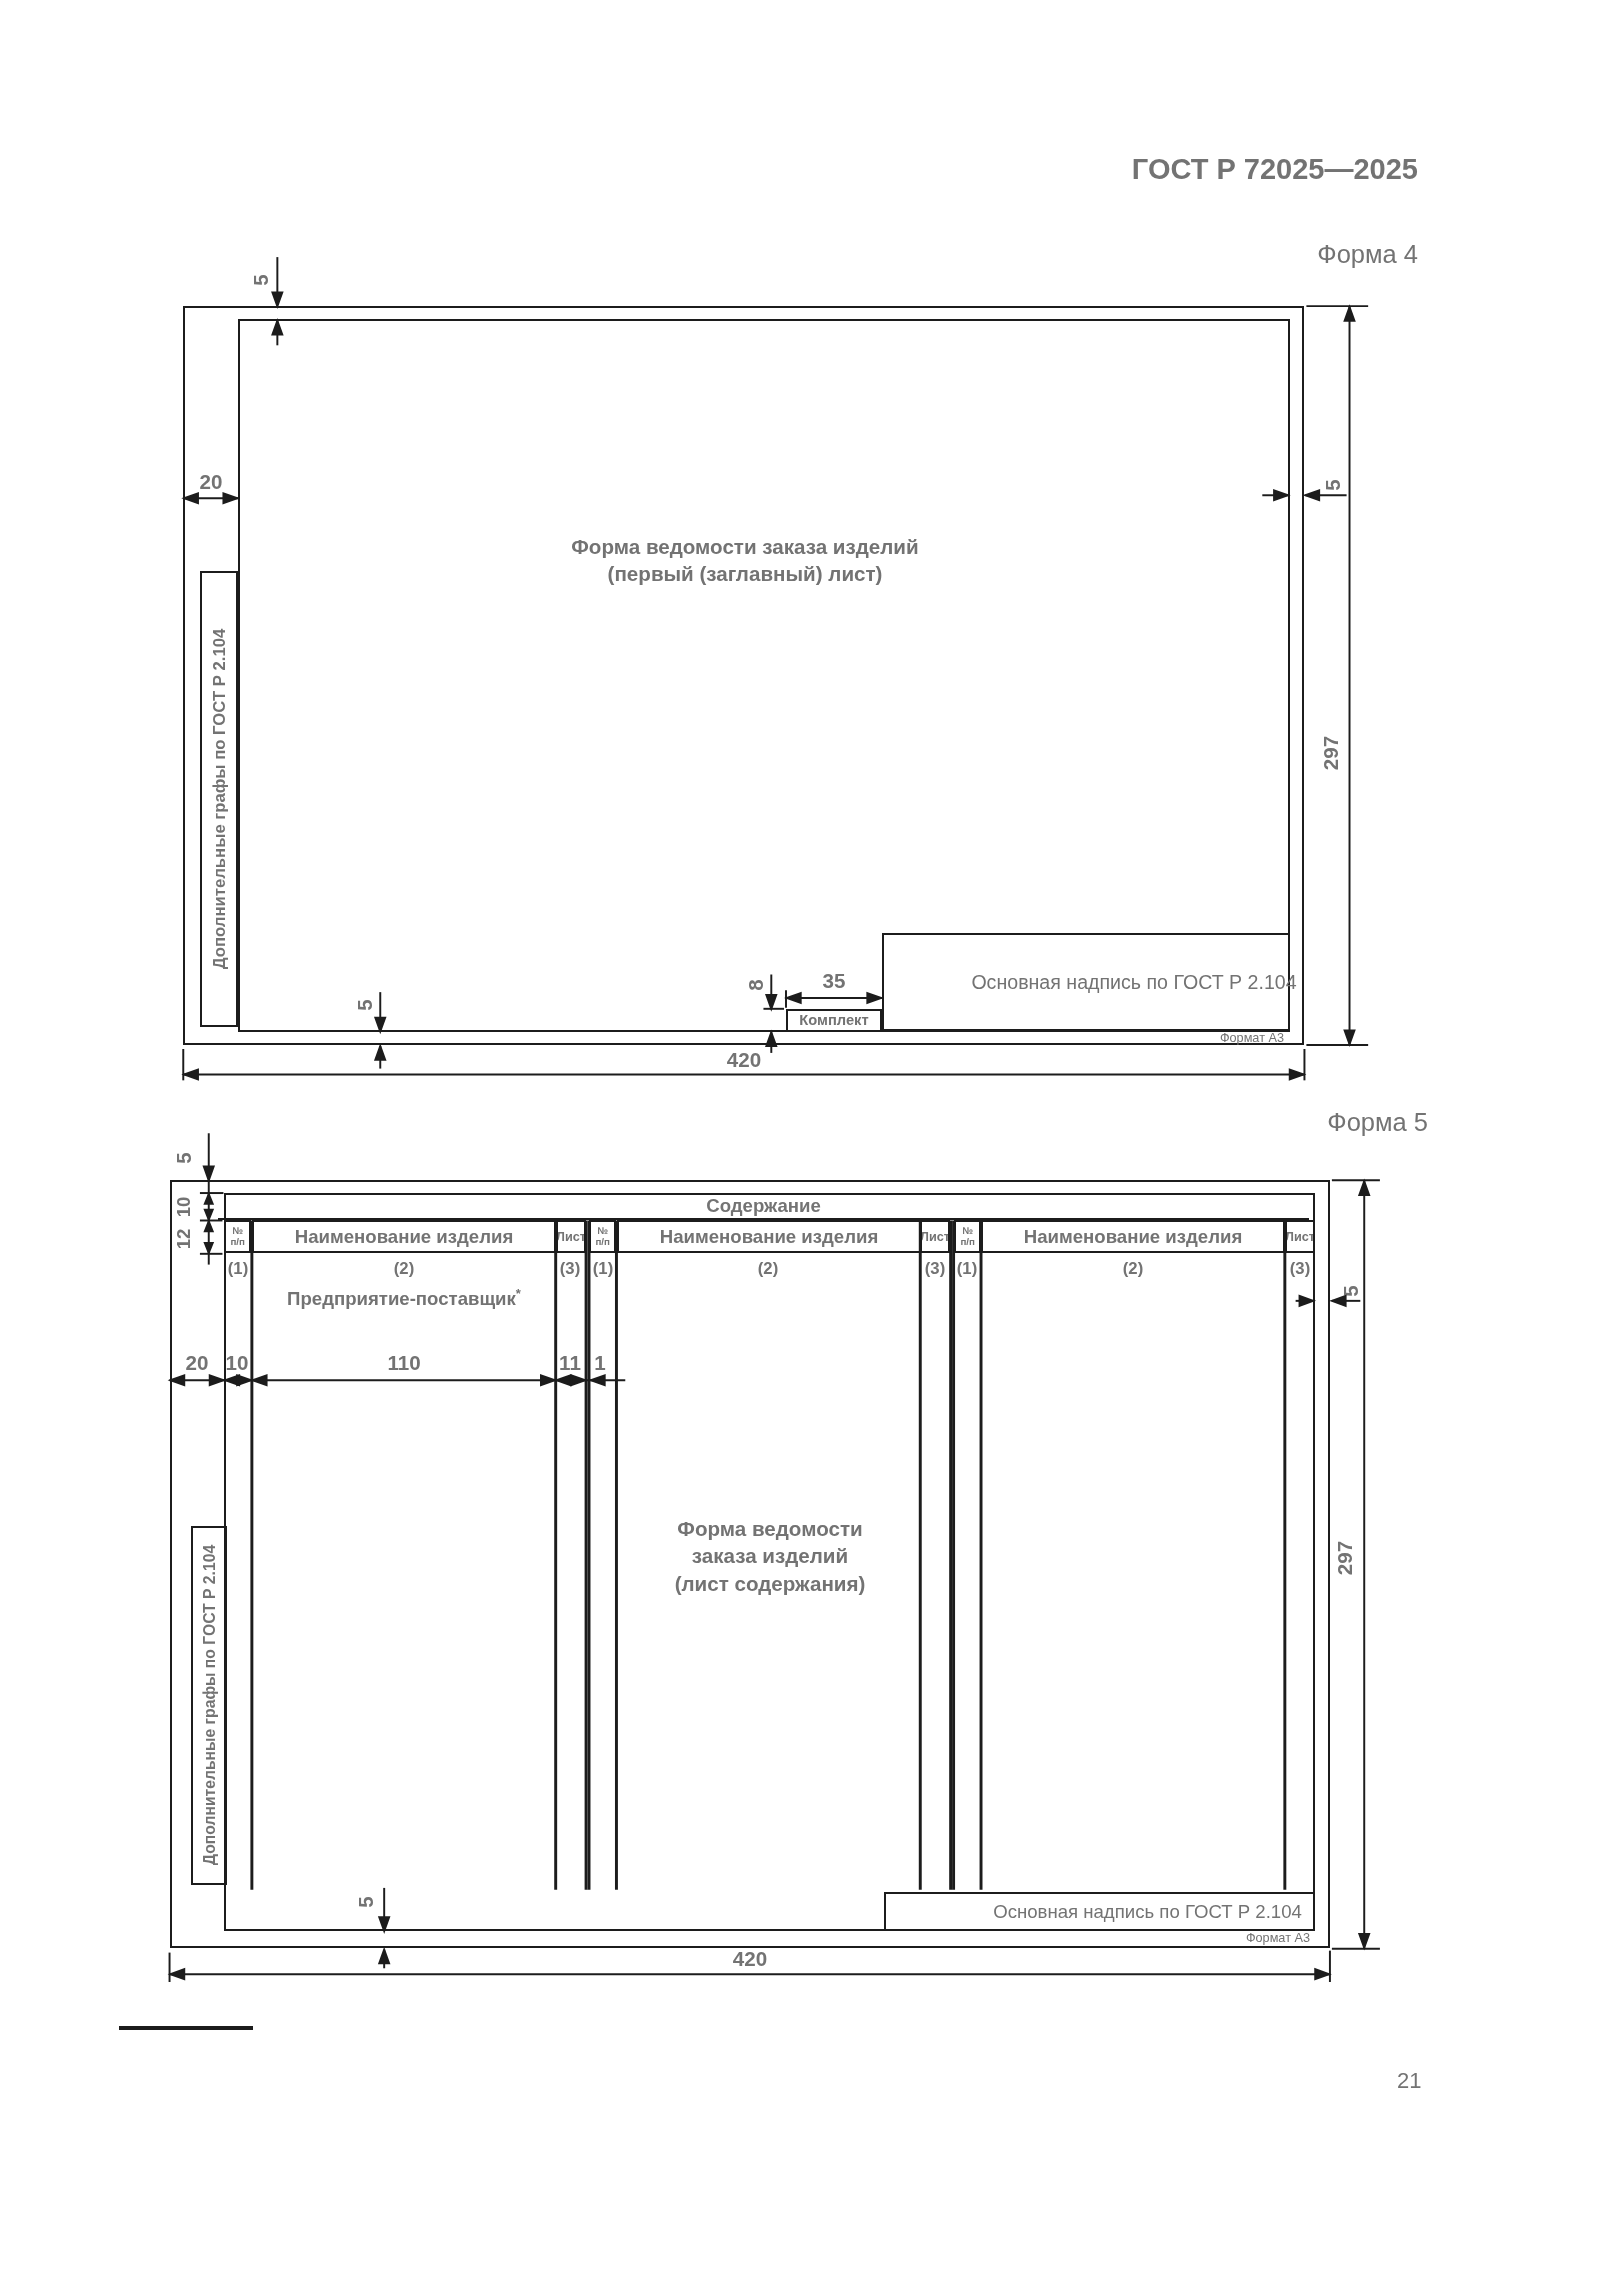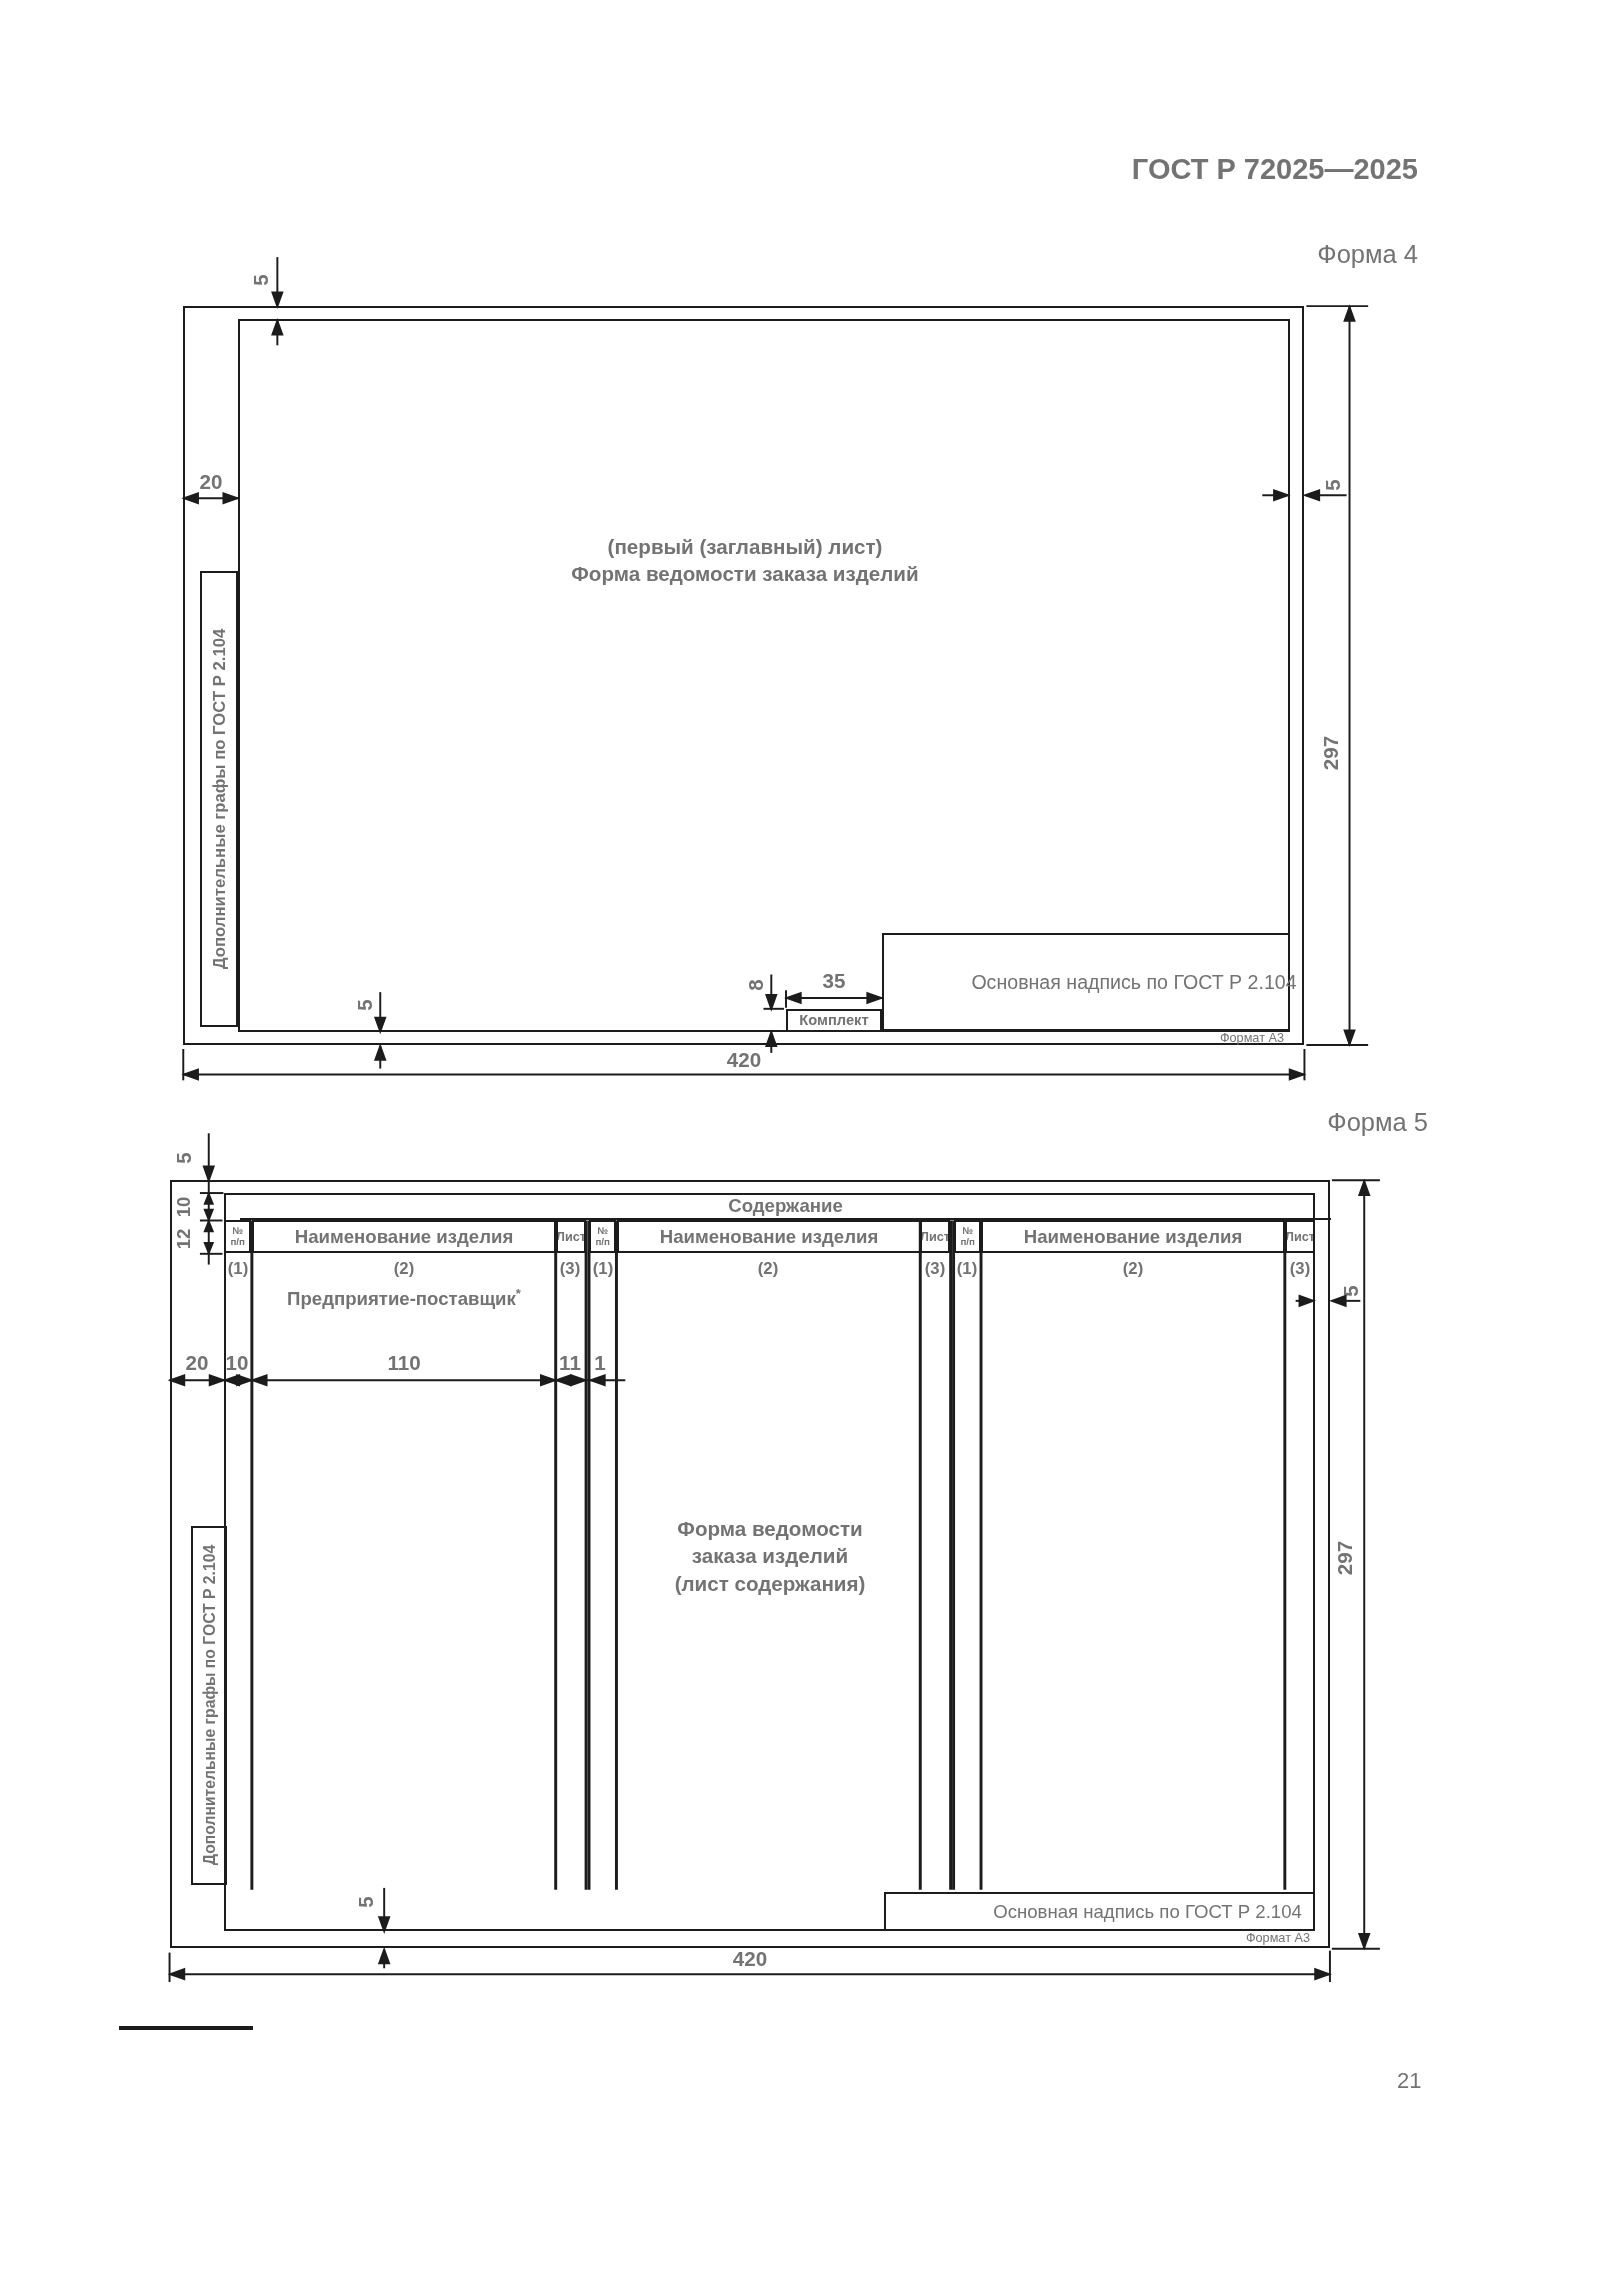--- a/index.html
+++ b/index.html
@@ -32,22 +32,22 @@
   <div class="std" style="right:203px;top:153px;">ГОСТ Р 72025—2025</div>
   <div class="form-label" style="right:203px;top:240px;">Форма 4</div>
 
   <div class="thin-rect" style="left:183px;top:306px;width:1121px;height:739px;"></div>
   <div class="thick-rect" style="left:238px;top:319px;width:1052px;height:713px;"></div>
 
   <div class="thick-rect" style="left:200px;top:571px;width:38px;height:456px;"></div>
   <div class="vlabel rot abs" style="left:220px;top:799px;">Дополнительные графы по ГОСТ Р 2.104</div>
 
   <div class="caption" style="left:441px;top:533px;width:608px;">
+    <div>Форма ведомости заказа изделий</div>
     <div>(первый (заглавный) лист)</div>
-    <div>Форма ведомости заказа изделий</div>
   </div>
 
   <div class="thick-rect" style="left:882px;top:933px;width:408px;height:98px;"></div>
   <div class="tb-label" style="left:882px;top:933px;width:408px;height:98px;font-size:19.6px;">Основная надпись по ГОСТ Р 2.104</div>
 
   <div class="abs" style="left:786px;top:1009px;width:96px;height:22.5px;border:2px solid #1c1c1c;
        box-sizing:border-box;display:flex;align-items:center;justify-content:center;
        font-weight:bold;font-size:14.7px;">
     <span>Комплект</span>
   </div>
@@ -61,21 +61,21 @@
   <span class="dim ctr" style="left:834px;top:981px;">35</span>
   <span class="dim rot" style="left:756px;top:985px;">8</span>
   <span class="dim rot" style="left:365px;top:1005px;">5</span>
   <span class="dim ctr" style="left:744px;top:1060px;">420</span>
 
   <div class="form-label" style="right:193px;top:1108px;">Форма 5</div>
 
   <div class="thin-rect" style="left:170px;top:1180px;width:1160px;height:768px;"></div>
   <div class="thick-rect" style="left:224px;top:1193px;width:1091px;height:738px;"></div>
 
-  <div class="abs" style="left:240px;top:1193px;width:1091px;height:27.4px;border-bottom:2.9px solid #1c1c1c;
+  <div class="abs" style="left:218px;top:1193px;width:1091px;height:27.4px;border-bottom:2.9px solid #1c1c1c;
        box-sizing:border-box;display:flex;align-items:center;justify-content:center;
        font-weight:bold;font-size:18.6px;">
     <span>Содержание</span>
   </div>
 
   <div class="hdrcell" style="left:224px;top:1220px;width:27.4px;height:33px;flex-direction:column;
        font-size:9.8px;line-height:10.8px;">
     <span>№</span>
     <span>п/п</span>
   </div>

